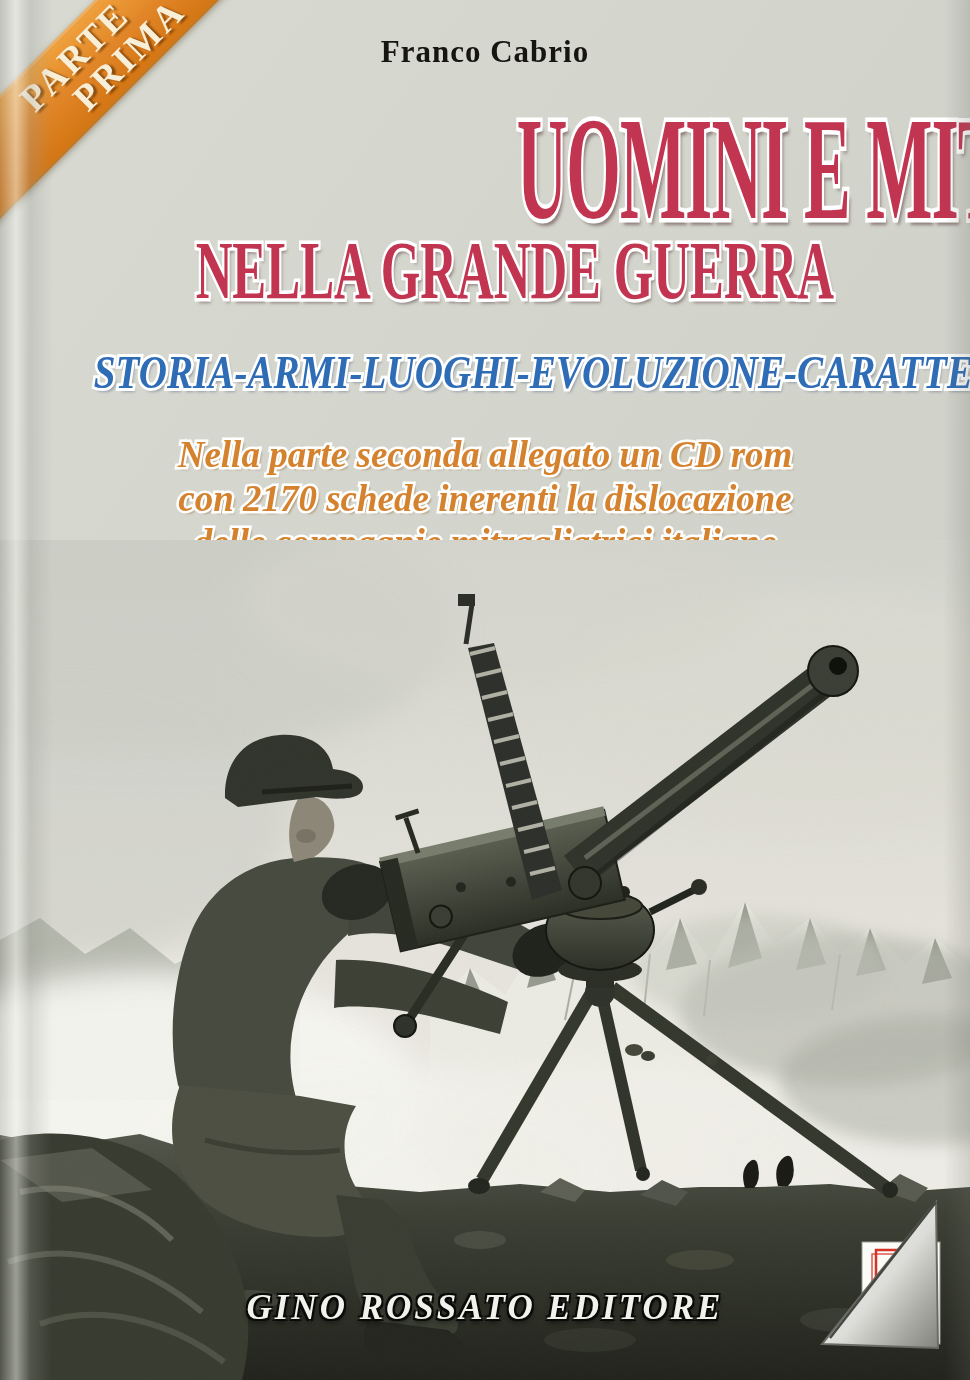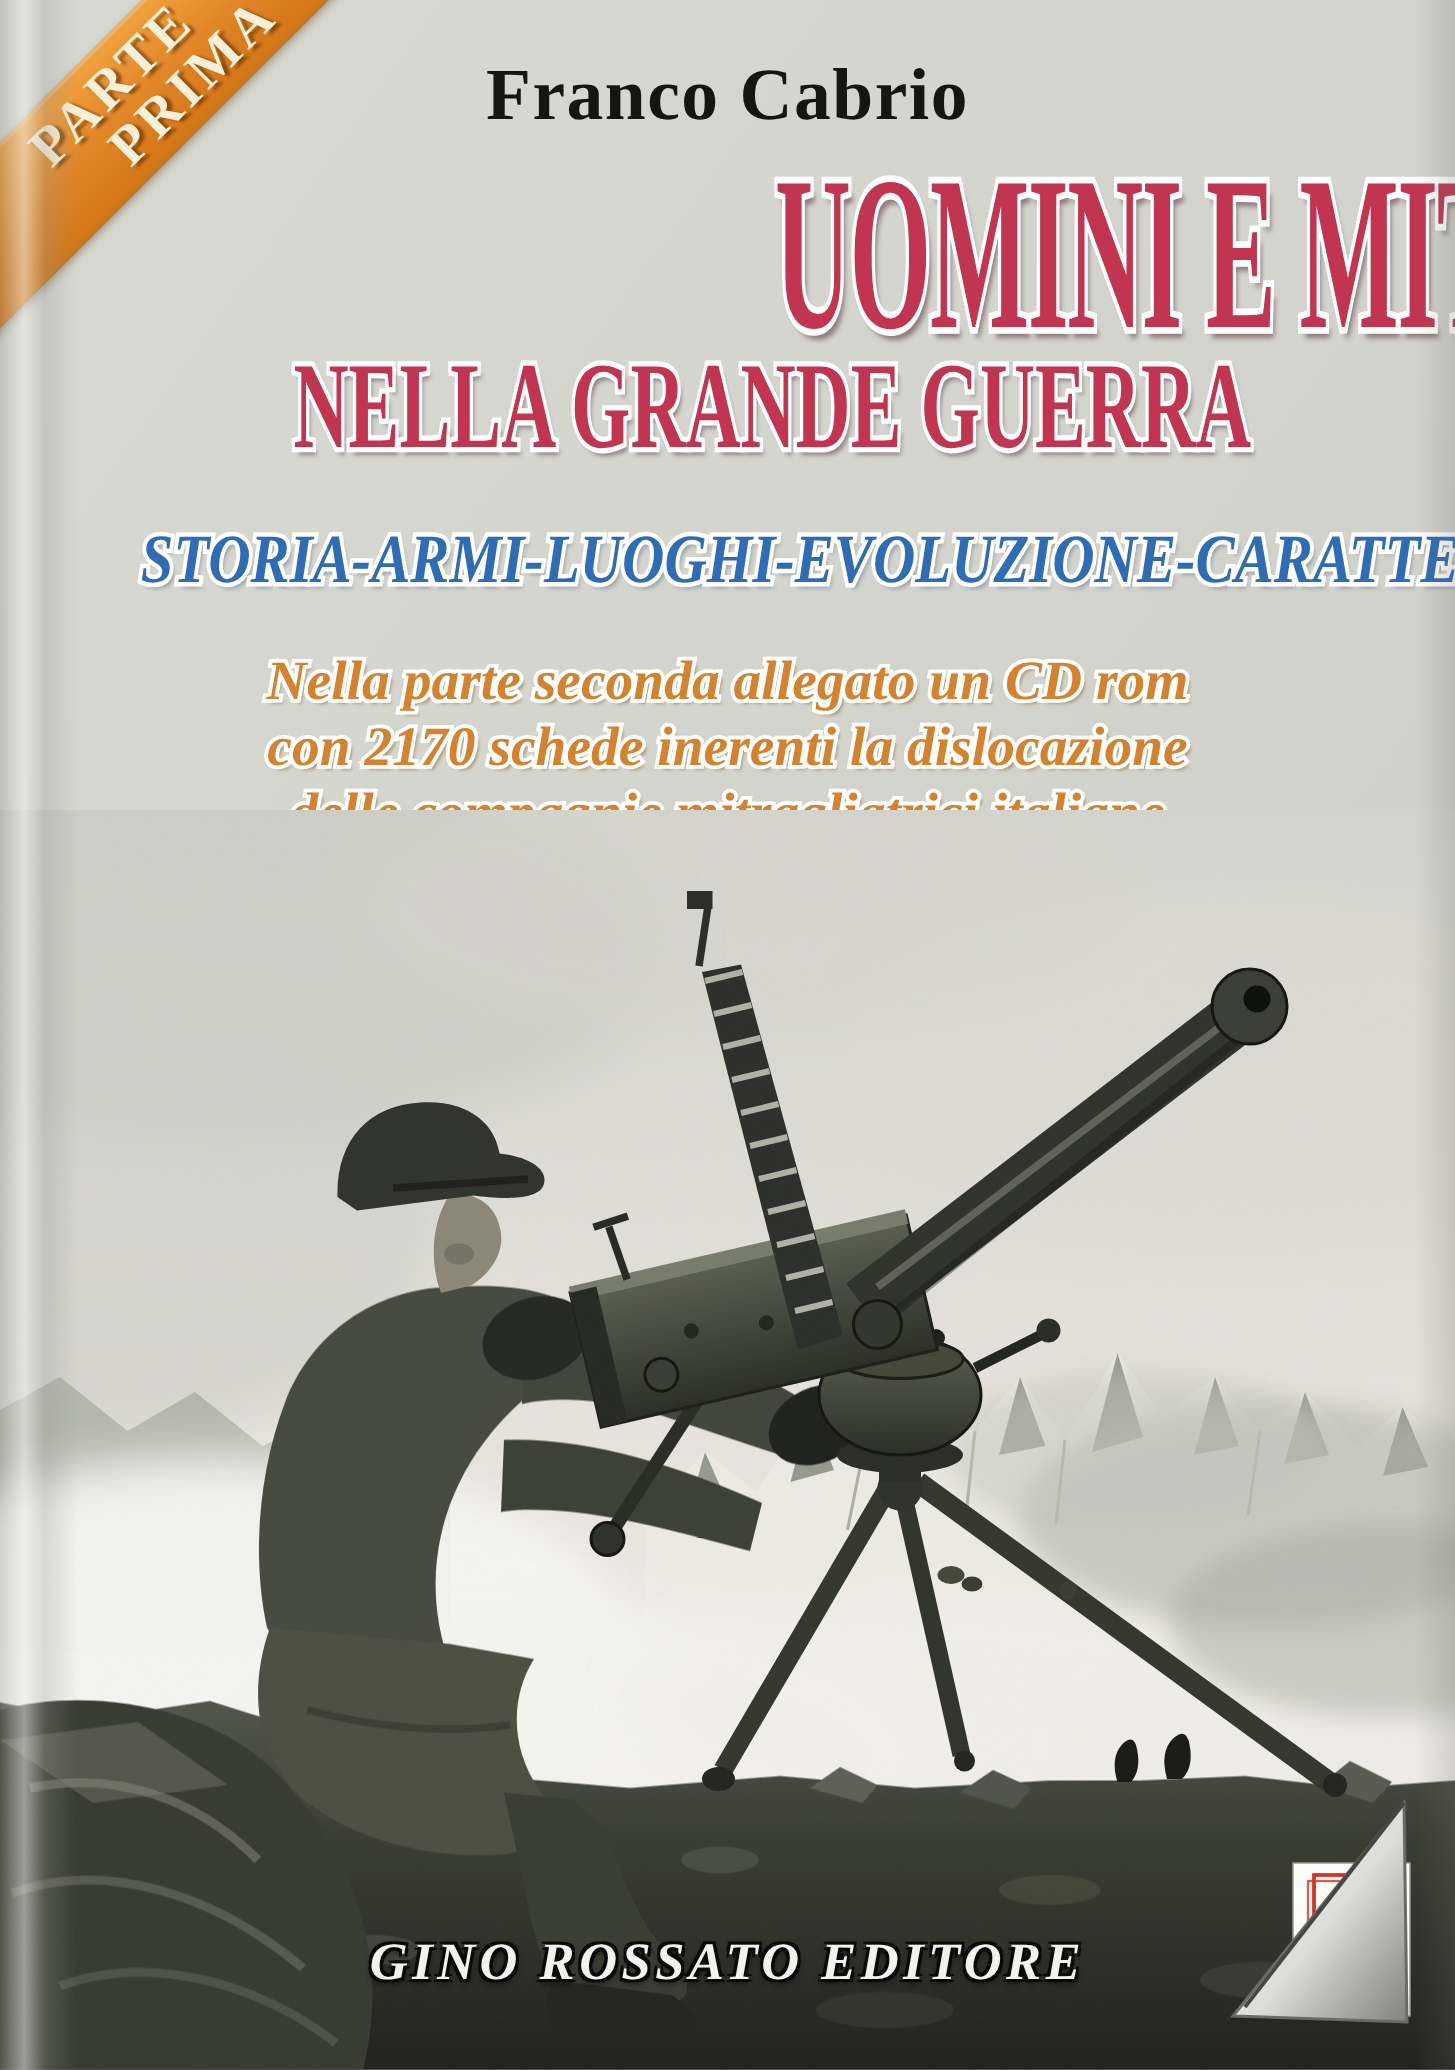--- a/index.html
+++ b/index.html
@@ -27,21 +27,21 @@
     color:#f8efd9;text-shadow:2px 3px 2px rgba(90,45,0,.6);}
   .ribbon .rl2{margin-left:38px;}
 
   .row{position:absolute;left:0;right:0;text-align:center;white-space:nowrap;}
   .squeeze{display:inline-block;white-space:nowrap;}
   .outlined{position:relative;display:inline-block;white-space:nowrap;}
   .outlined .stroke{position:absolute;left:0;top:0;color:transparent;z-index:0;}
   .outlined .fill{position:relative;z-index:1;}
 
   .author-row{top:34px;}
-  .author{font-weight:bold;font-size:49px;color:#16150f;letter-spacing:1px;}
+  .author{font-weight:bold;font-size:31px;color:#16150f;letter-spacing:1px;}
 
   .title-row{top:94px;}
   .title-sq{transform:scaleX(.48);transform-origin:50% 50%;}
   .title{font-weight:bold;font-size:146px;line-height:150px;letter-spacing:-2px;}
   .title .fill{color:#c23551;}
   .title .stroke{-webkit-text-stroke:9px #fff;text-shadow:6px 7px 5px rgba(85,55,55,.55);}
 
   .subtitle-row{top:228px;}
   .subtitle-sq{transform:scaleX(.62);transform-origin:50% 50%;}
   .subtitle{font-weight:bold;font-size:82px;line-height:86px;}

